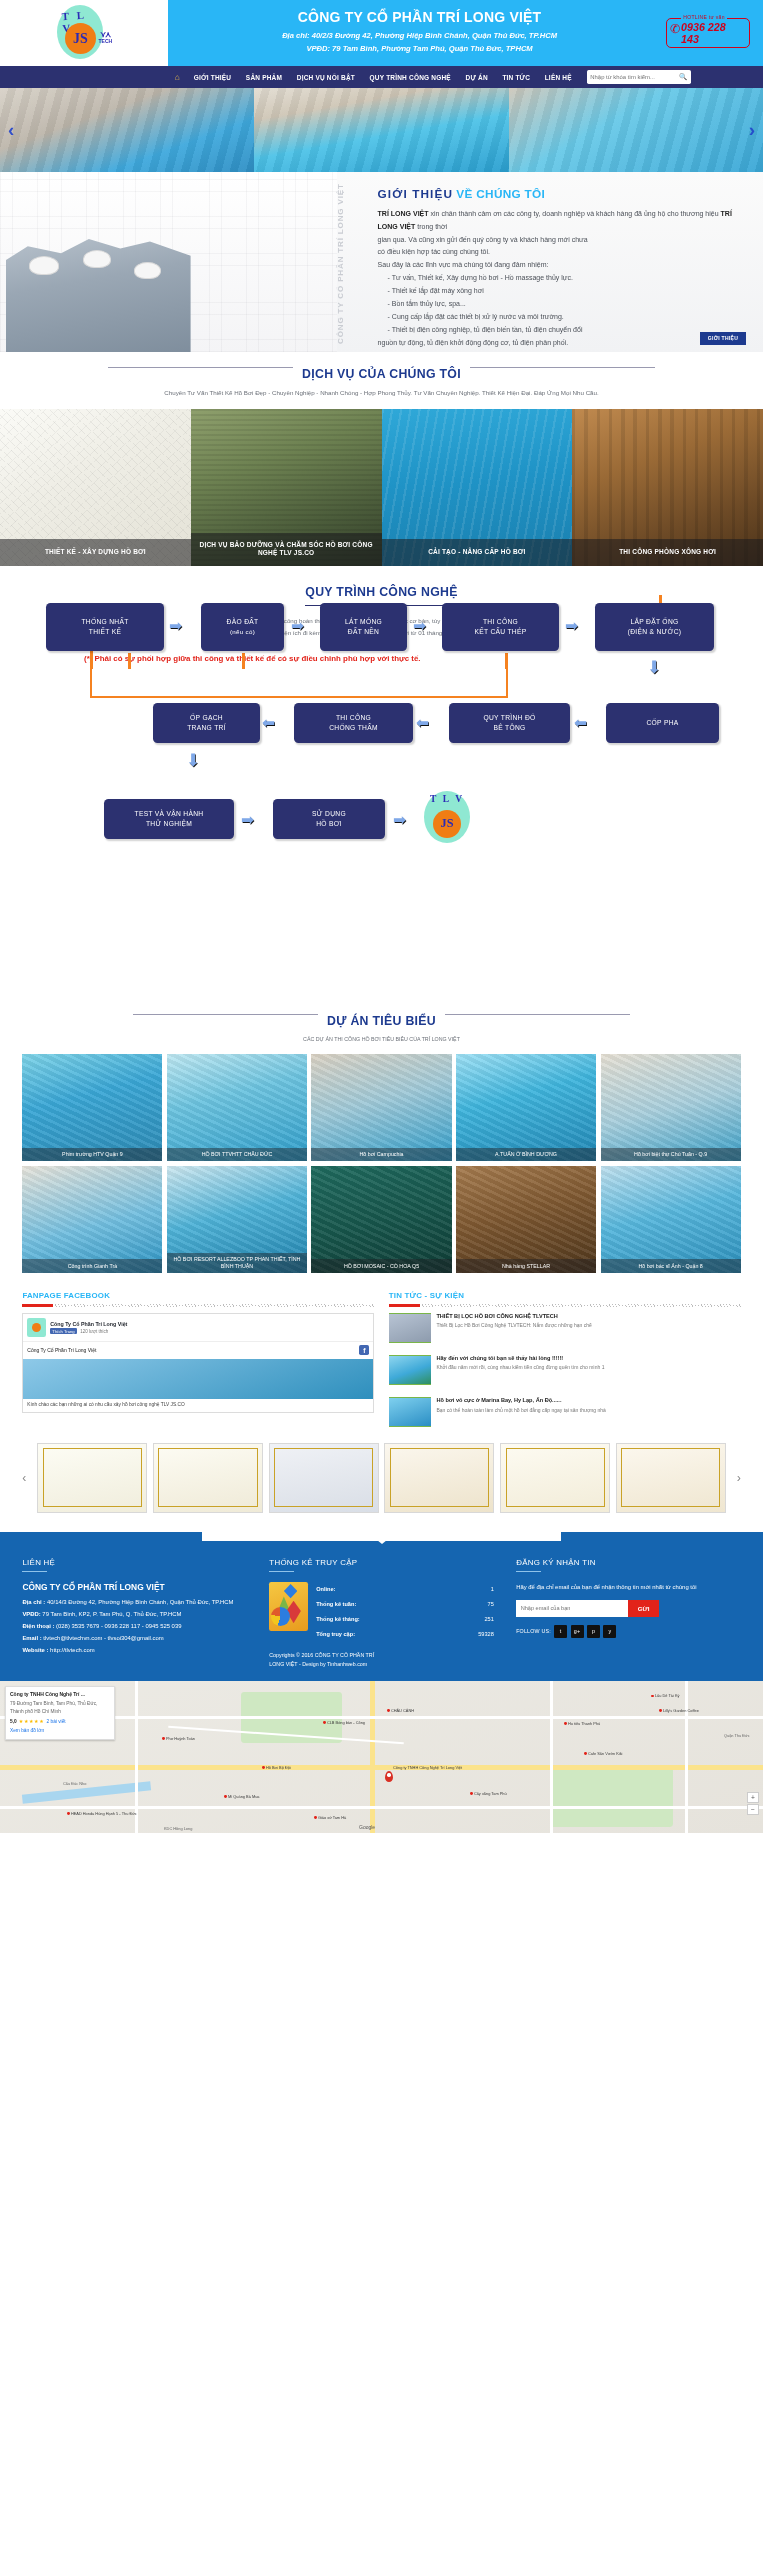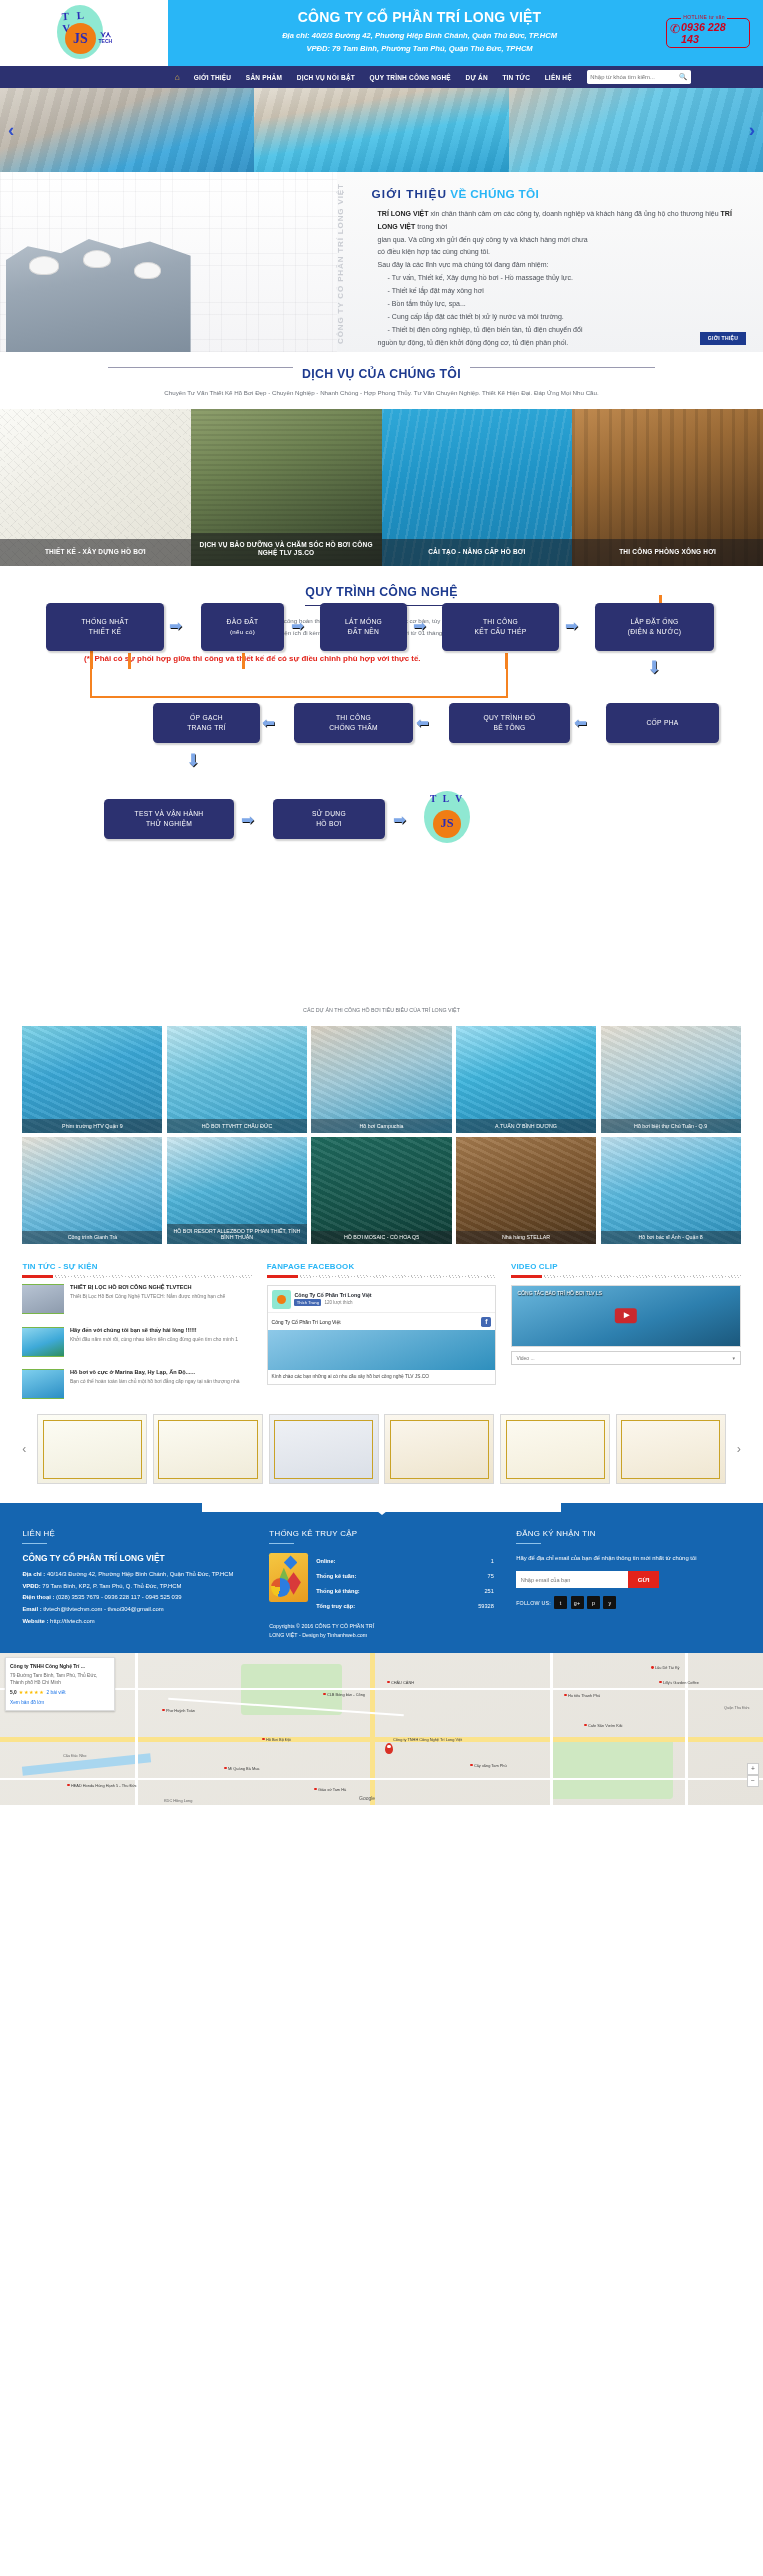--- a/index.html
+++ b/index.html
@@ -146,21 +146,21 @@
   .about-right{
     flex:1; padding: 14.6px 17px 5.6px 14.6px; position:relative;
   }
   .vert-text{
     position:absolute; left:-1.1px; top:3.4px; height:168px;
     writing-mode: vertical-rl; transform: rotate(180deg);
     color:#c9ccd2; font-size:8.1px; letter-spacing:0.8px;
     font-weight:600; white-space:nowrap;
   }
   .about-h2{
-    font-size:11.8px; font-weight:bold; margin-left:20px; margin-bottom:6.7px;
+    font-size:11.8px; font-weight:bold; margin-left:26px; margin-bottom:6.7px;
   }
   .about-h2 .dark{ color:#1d3a8f; letter-spacing:1.1px; }
   .about-h2 .light{ color:#29b6f6; letter-spacing:0.3px; }
   .about-body{
     margin-left:26px; font-size:7px; line-height:1.85; color:#4a4f57;
   }
   .about-body b{ color:#222; }
   .about-body .li{ padding-left:10px; }
   .gt-btn{
     position:absolute; right:17px; bottom:7.9px;
@@ -597,20 +597,25 @@
       <div class="arrow-r" style="left:393px; top:143px;">➡</div>
       <div class="tlv-badge" style="left:424px; top:122px;">
         <div class="ov"></div>
         <div class="tl">T L V</div>
         <div class="ci">JS</div>
       </div>
     </div>
   </div>
 
   <div class="projects">
+    <div class="sec-title-wrap">
+      <div class="sec-line"></div>
+      <div class="sec-title">DỰ ÁN TIÊU BIỂU</div>
+      <div class="sec-line"></div>
+    </div>
     <div class="sec-sub" style="font-size:5.3px;">CÁC DỰ ÁN THI CÔNG HỒ BƠI TIÊU BIỂU CỦA TRÍ LONG VIỆT</div>
 
     <div class="proj-grid">
       <div class="proj pA">
           <div class="tex"></div>
         <div class="proj-cap">Phim trường HTV Quận 9</div>
         </div>
       <div class="proj pB">
           <div class="tex"></div>
         <div class="proj-cap">HỒ BƠI TTVHTT CHÂU ĐỨC</div>
@@ -647,49 +652,20 @@
         <div class="proj-cap">Nhà hàng STELLAR</div>
         </div>
       <div class="proj pJ">
           <div class="tex"></div>
         <div class="proj-cap">Hồ bơi bác sĩ Ánh - Quận 8</div>
         </div>
     </div>
   </div>
 
   <div class="triple">
-
-    <div class="col">
-      <div class="col-title">TIN TỨC - SỰ KIỆN</div>
-      <div class="col-rule">
-          <div class="red"></div>
-          <div class="hatch"></div>
-        </div>
-      <div class="news-item">
-        <div class="news-thumb nt1"></div>
-        <div class="news-text">
-          <h4>THIẾT BỊ LỌC HỒ BƠI CÔNG NGHỆ TLVTECH</h4>
-          <p>Thiết Bị Lọc Hồ Bơi Công Nghệ TLVTECH: Nắm được những hạn chế</p>
-        </div>
-      </div>
-      <div class="news-item">
-        <div class="news-thumb nt2"></div>
-        <div class="news-text">
-          <h4>Hãy đến với chúng tôi bạn sẽ thấy hài lòng !!!!!!</h4>
-          <p>Khởi đầu năm mới rồi, cùng nhau kiếm tiền cũng đừng quên tìm cho mình 1</p>
-        </div>
-      </div>
-      <div class="news-item">
-        <div class="news-thumb nt3"></div>
-        <div class="news-text">
-          <h4>Hồ bơi vô cực ở Marina Bay, Hy Lạp, Ấn Độ......</h4>
-          <p>Bạn có thể hoàn toàn làm chủ một hồ bơi đẳng cấp ngay tại sân thượng nhà</p>
-        </div>
-      </div>
-    </div>
 
     <div class="col">
       <div class="col-title">FANPAGE FACEBOOK</div>
       <div class="col-rule">
           <div class="red"></div>
           <div class="hatch"></div>
         </div>
       <div class="fb-card">
         <div class="fb-head">
           <div class="fb-logo">
@@ -706,35 +682,48 @@
         <div class="fb-sub">
           <span style="font-size:5px;color:#222;">Công Ty Cổ Phần Trí Long Việt</span>
           <span class="fb-f">f</span>
         </div>
         <div class="fb-img"></div>
         <div class="fb-cap">Kính chào các bạn những ai có nhu cầu xây hồ bơi công nghệ TLV JS.CO</div>
       </div>
     </div>
 
     <div class="col">
-      <div class="col-title">VIDEO CLIP</div>
+      <div class="col-title">TIN TỨC - SỰ KIỆN</div>
       <div class="col-rule">
           <div class="red"></div>
           <div class="hatch"></div>
         </div>
-      <div class="vid-box">
-        <div class="vid-bg"></div>
-        <div class="vid-title">CÔNG TÁC BẢO TRÌ HỒ BƠI TLV LS</div>
-        <div class="vid-play"></div>
-      </div>
-      <div class="vid-select">
-        <span>Video ...</span>
-        <span>▾</span>
-      </div>
-    </div>
+      <div class="news-item">
+        <div class="news-thumb nt1"></div>
+        <div class="news-text">
+          <h4>THIẾT BỊ LỌC HỒ BƠI CÔNG NGHỆ TLVTECH</h4>
+          <p>Thiết Bị Lọc Hồ Bơi Công Nghệ TLVTECH: Nắm được những hạn chế</p>
+        </div>
+      </div>
+      <div class="news-item">
+        <div class="news-thumb nt2"></div>
+        <div class="news-text">
+          <h4>Hãy đến với chúng tôi bạn sẽ thấy hài lòng !!!!!!</h4>
+          <p>Khởi đầu năm mới rồi, cùng nhau kiếm tiền cũng đừng quên tìm cho mình 1</p>
+        </div>
+      </div>
+      <div class="news-item">
+        <div class="news-thumb nt3"></div>
+        <div class="news-text">
+          <h4>Hồ bơi vô cực ở Marina Bay, Hy Lạp, Ấn Độ......</h4>
+          <p>Bạn có thể hoàn toàn làm chủ một hồ bơi đẳng cấp ngay tại sân thượng nhà</p>
+        </div>
+      </div>
+    </div>
+
   </div>
 
   <div class="certs">
     <div class="cert-arrow">‹</div>
     <div class="cert c1">
         <div class="cert-in"></div>
       </div>
     <div class="cert c2">
         <div class="cert-in"></div>
       </div>

